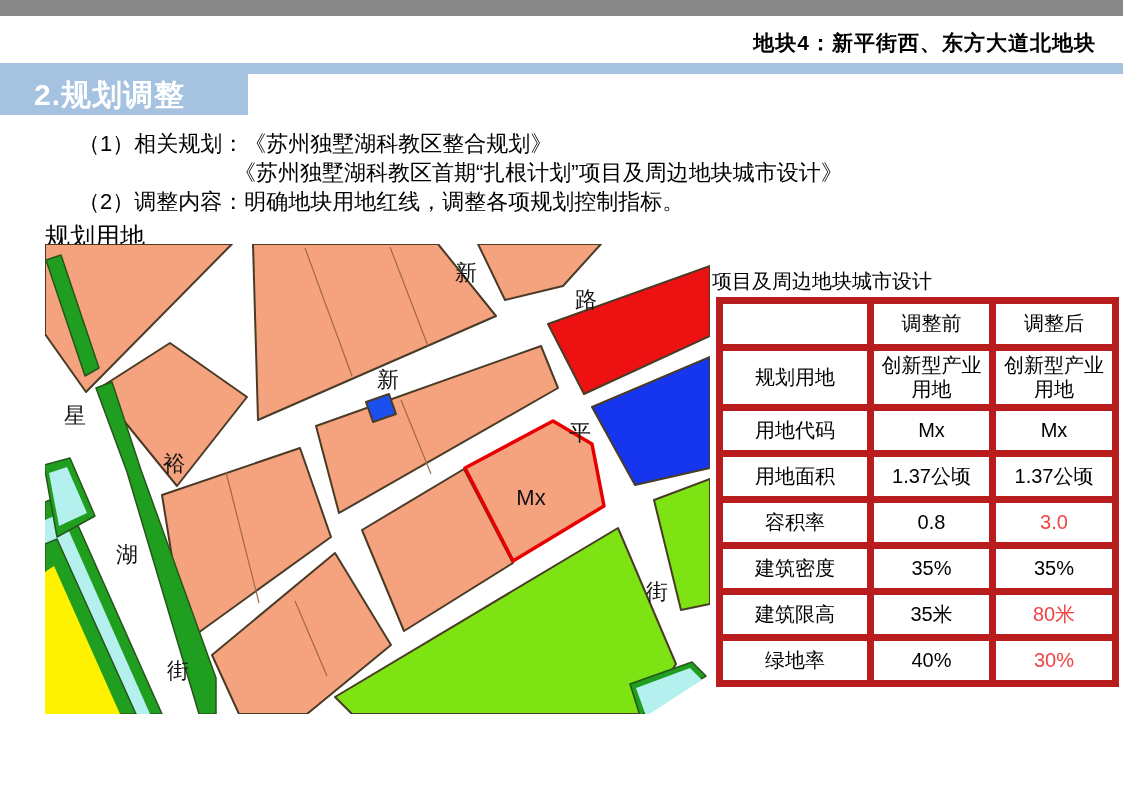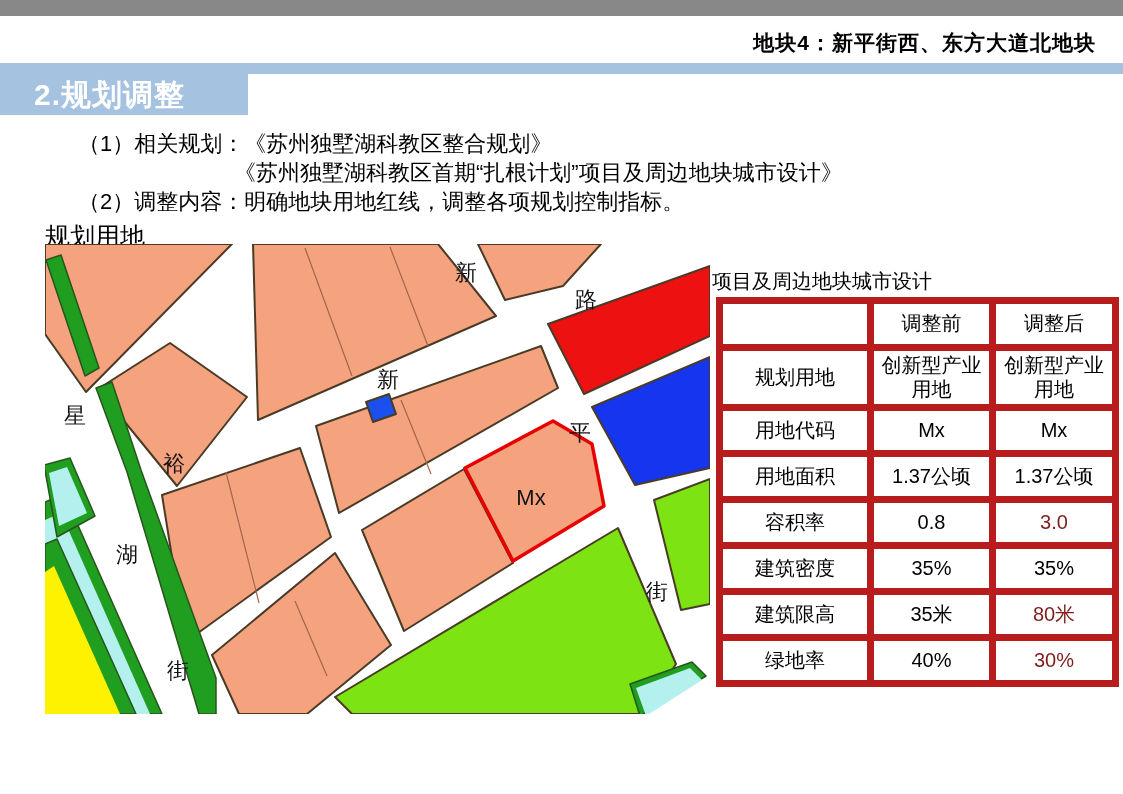--- a/index.html
+++ b/index.html
@@ -44,21 +44,21 @@
   .idx-table td{
     border:7px solid #b91c1c;text-align:center;vertical-align:middle;
     font-size:20px;padding:0 4px;line-height:1.18;
   }
   .col-label{width:136px;}
   .col-before{width:107px;}
   .col-after{width:108px;}
   .r-head{height:47px;}
   .r-tall{height:60px;}
   .r-std{height:46px;}
-  .val-red{color:#7f1d1d;}
+  .val-red{color:#ef4444;}
 </style>
 </head>
 <body>
 
 <div class="slide">
 
   <div class="plot-title">地块4：新平街西、东方大道北地块</div>
   <div class="accent-bar" style="background:#a5c2e0"></div>
   <div class="section-block" style="background:#a5c2e0"></div>
   <div class="section-title">2.规划调整</div>

